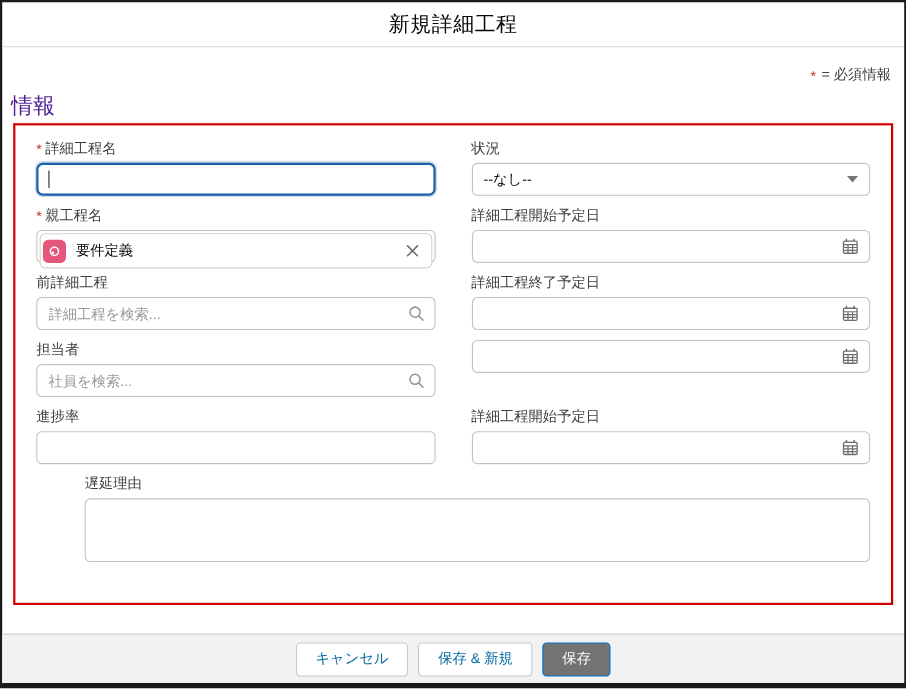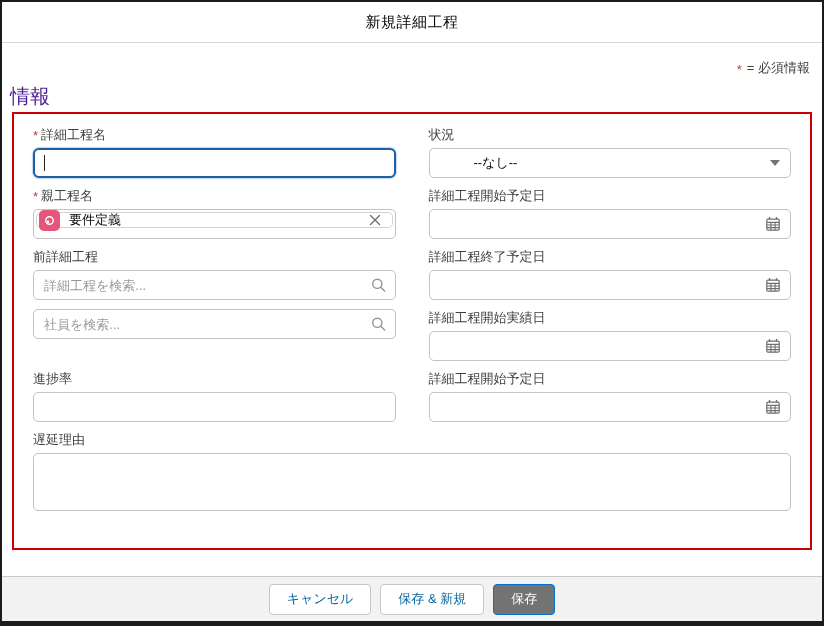--- a/index.html
+++ b/index.html
@@ -16,21 +16,21 @@
     background: #fff;
     display: flex; flex-direction: column;
     overflow: hidden;
   }
   
   .modal-header {
     flex: 0 0 41px;
     display: flex; align-items: center; justify-content: center;
     border-bottom: 1px solid #d9d9d9;
   }
-  .modal-title { font-size: 15px; color: #080707; letter-spacing: .5px; }
+  .modal-title { font-size: 19px; color: #080707; letter-spacing: .5px; }
   
   .required-note {
     flex: 0 0 38px;
     display: flex; align-items: flex-end; justify-content: flex-end;
     padding: 0 12px 4px 0;
     font-size: 13px; color: #3e3e3c;
   }
   .required-note .star { color: #c23934; margin-right: 5px; font-size: 13px; }
   
   .section-title {
@@ -87,31 +87,31 @@
     position: absolute; right: 10px; top: 50%;
     transform: translateY(-50%);
     display: flex; align-items: center; justify-content: center;
     pointer-events: auto;
   }
   
   .combobox {
     display: flex; align-items: center;
     cursor: pointer;
   }
-  .combo-value { flex: 1; margin-left: 34px; }
+  .combo-value { flex: 1; }
   .combo-arrow {
     width: 0; height: 0;
     border-left: 5px solid transparent;
     border-right: 5px solid transparent;
     border-top: 6px solid #747474;
   }
   
   .lookup-filled { padding: 2px; display: block; }
   .pill {
-    height: 16px; width: 100%;
+    height: 32px; width: 100%;
     border: 1px solid #d4d2d0;
     border-radius: 5px;
     background: #fff;
     display: flex; align-items: center;
     padding: 0 8px 0 2px;
   }
   .pill-icon {
     width: 21px; height: 21px;
     border-radius: 5px;
     background: #e4567c;
@@ -126,21 +126,21 @@
   
   .textarea {
     width: 100%; height: 58px;
     border: 1px solid #c5c3c1;
     border-radius: 5px;
     resize: none;
     font-family: inherit; font-size: 13px;
     padding: 6px 10px;
     outline: none;
   }
-  .full { grid-column: 1 / span 2; margin-bottom: 0; }
+  .full { grid-column: 1 / span 2; margin-bottom: 0; margin-left: 44px; }
   
   .footer-gap { flex: 1; }
   .footer {
     flex: 0 0 45px;
     border-top: 1px solid #cbc9c7;
     background: #f3f2f2;
     display: flex; align-items: center; justify-content: center;
     gap: 9px;
   }
   .btn {
@@ -266,35 +266,35 @@
             <svg width="16" height="16" viewBox="0 0 16 16">
               <path d="M4.5 1 v2.5 M11.5 1 v2.5" stroke="#706e6b" stroke-width="1.3" fill="none"></path>
               <rect x="1.8" y="3.2" width="12.4" height="11" rx="1.2" fill="none" stroke="#706e6b" stroke-width="1.2"></rect>
               <path d="M1.8 6.4 h12.4 M5.9 6.4 v7.8 M10.1 6.4 v7.8 M1.8 9 h12.4 M1.8 11.6 h12.4" stroke="#706e6b" stroke-width="1.1" fill="none"></path>
             </svg>
           </span>
         </div>
       </div>
 
       <div class="field">
+        <div class="field-label">
+          <span>担当者</span>
+        </div>
         <div class="control">
           <input class="input with-icon" type="text" placeholder="社員を検索..." style="">
           <span class="ctl-icon">
             <svg width="15" height="15" viewBox="0 0 15 15">
               <circle cx="6.3" cy="6.3" r="4.6" fill="none" stroke="#96948f" stroke-width="1.4"></circle>
               <path d="M9.8 9.8 L13.6 13.6" stroke="#96948f" stroke-width="1.4" stroke-linecap="round"></path>
             </svg>
           </span>
         </div>
       </div>
 
       <div class="field">
-        <div class="field-label">
-          <span>詳細工程開始実績日</span>
-        </div>
         <div class="control">
           <input class="input with-icon" type="text" value="" style="">
           <span class="ctl-icon">
             <svg width="16" height="16" viewBox="0 0 16 16">
               <path d="M4.5 1 v2.5 M11.5 1 v2.5" stroke="#706e6b" stroke-width="1.3" fill="none"></path>
               <rect x="1.8" y="3.2" width="12.4" height="11" rx="1.2" fill="none" stroke="#706e6b" stroke-width="1.2"></rect>
               <path d="M1.8 6.4 h12.4 M5.9 6.4 v7.8 M10.1 6.4 v7.8 M1.8 9 h12.4 M1.8 11.6 h12.4" stroke="#706e6b" stroke-width="1.1" fill="none"></path>
             </svg>
           </span>
         </div>

